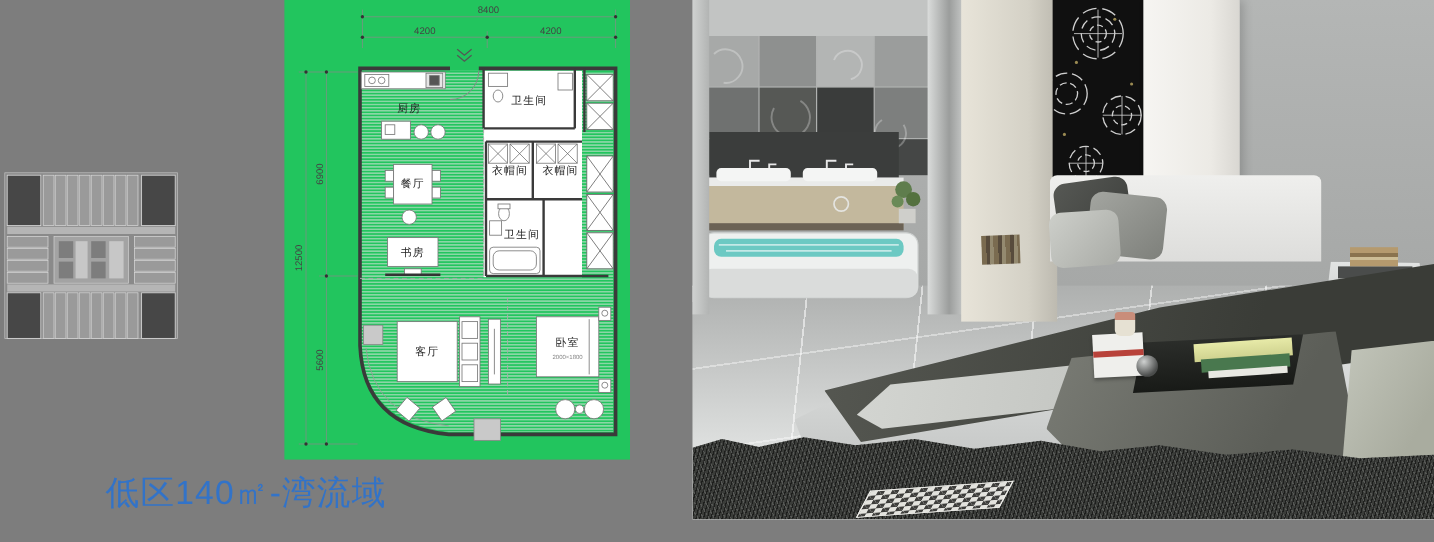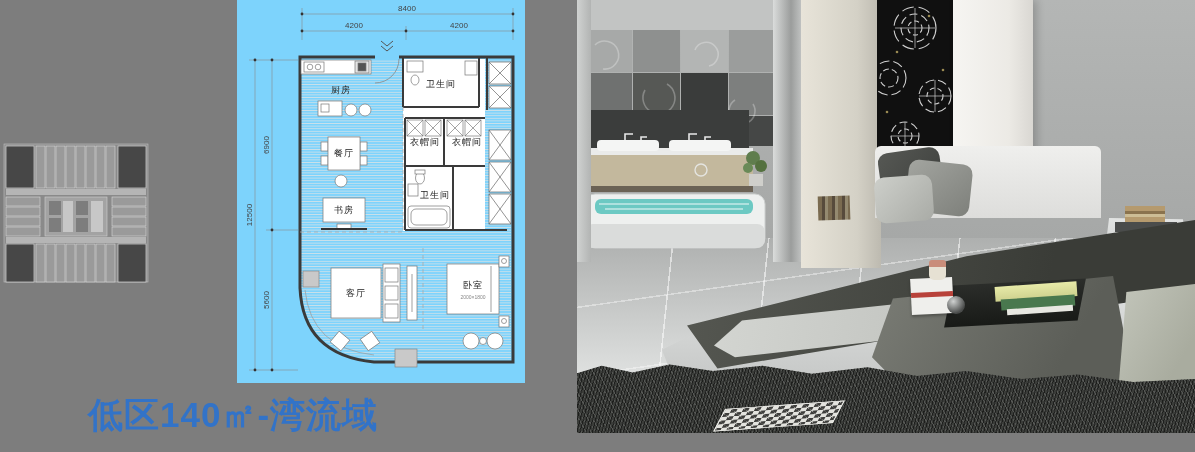--- a/index.html
+++ b/index.html
@@ -1,22 +1,22 @@
 <!DOCTYPE html>
 <html><head>
 <meta charset="utf-8">
 <style>
   html,body{margin:0;padding:0;}
   body{width:1195px;height:452px;background:#7d7d7d;position:relative;overflow:hidden;
        font-family:"Liberation Sans","DejaVu Sans",sans-serif;}
   .abs{position:absolute;}
   
-  #title{left:88px;top:392px;font-size:35px;font-weight:bold;color:#3273c8;letter-spacing:1px;white-space:nowrap;}
+  #title{left:88px;top:392px;font-size:28px;font-weight:normal;color:#3273c8;letter-spacing:1px;white-space:nowrap;}
   
-  #planpanel{left:237px;top:0;width:288px;height:383px;background:#7dd3fc;}
+  #planpanel{left:237px;top:0;width:288px;height:383px;background:#22c55e;}
   
   #photo{left:577px;top:0;width:618px;height:433px;overflow:hidden;
          background:linear-gradient(180deg,#b4b6b5,#a6a8a7 55%,#9fa19f);}
   .ph-floor{left:0;top:238px;width:618px;height:195px;
     background:
       repeating-linear-gradient(96deg, rgba(255,255,255,.55) 0 1.5px, rgba(255,255,255,0) 1.5px 95px),
       repeating-linear-gradient(172deg, rgba(255,255,255,.4) 0 1.5px, rgba(255,255,255,0) 1.5px 68px),
       linear-gradient(180deg,#aeb0af,#e2e4e3 75%);}
   .ph-pillar-l{left:0;top:0;width:14px;height:262px;background:linear-gradient(90deg,#d0d2d1,#b2b4b3);}
   .ph-glass{left:196px;top:0;width:30px;height:262px;background:linear-gradient(90deg,#dadcdb,#9b9d9c 60%,#c6c8c7);}

